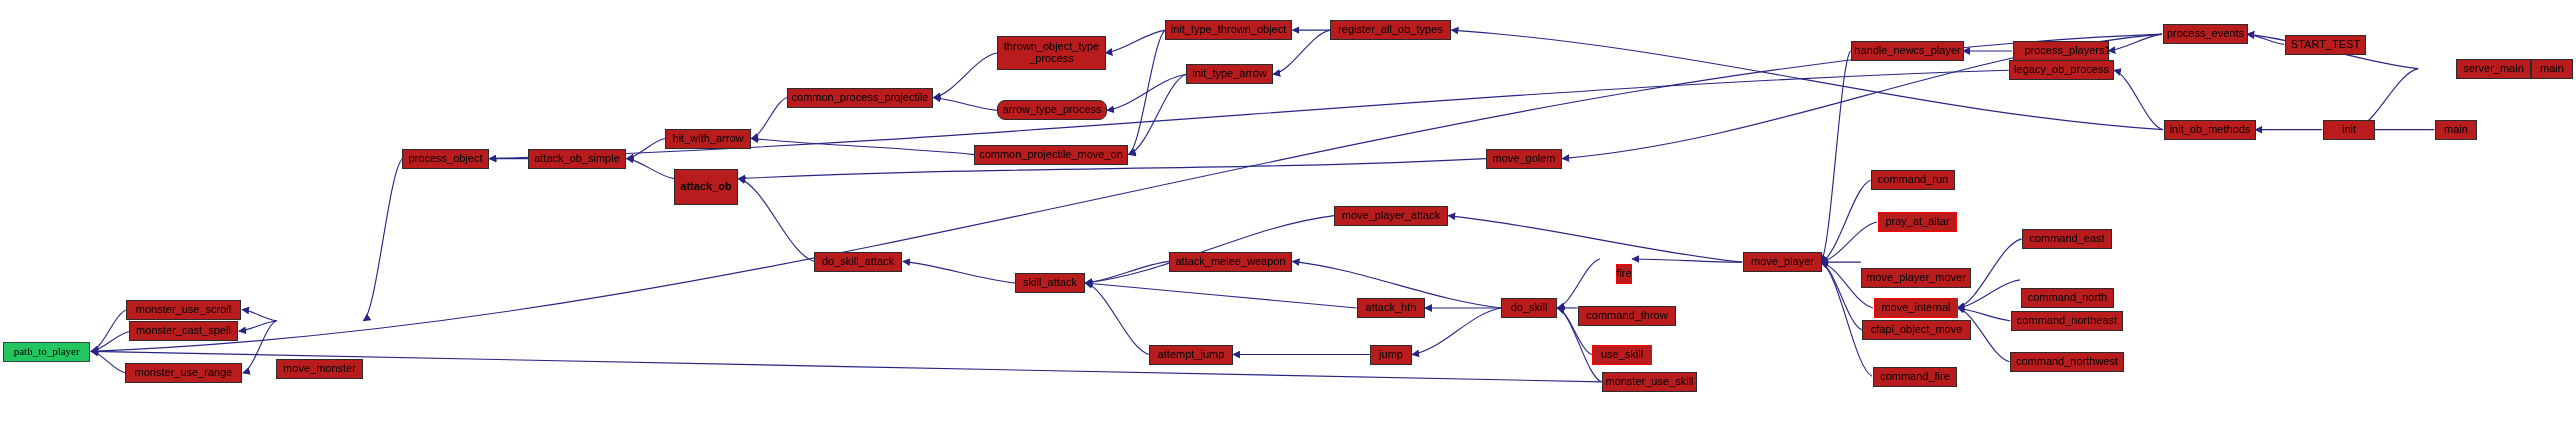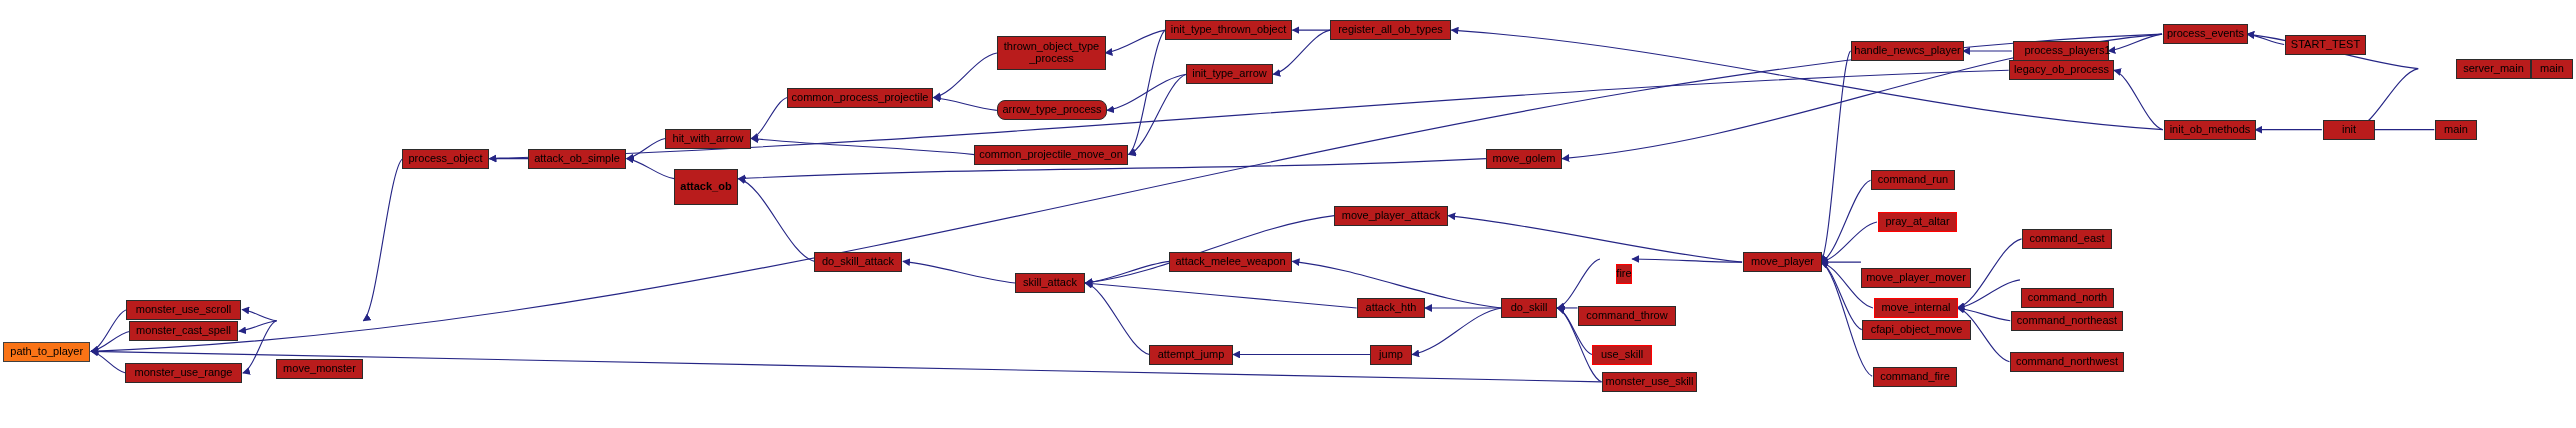--- a/index.html
+++ b/index.html
@@ -4,21 +4,21 @@
 <style>
   html,body{margin:0;padding:0;background:#ffffff;}
   body{font-family:"Liberation Sans", sans-serif;}
   #callgraph{position:relative;width:2576px;height:428px;background:#ffffff;overflow:hidden;}
   #edges{position:absolute;left:0;top:0;width:2576px;height:428px;}
   .node{position:absolute;box-sizing:border-box;border:0.8px solid #2b2b2b;background:#b91c1c;
         display:flex;align-items:center;justify-content:center;text-align:center;
         font-family:"Liberation Sans", sans-serif;font-size:11px;color:#000000;
         line-height:1.08;white-space:pre-line;z-index:5;}
   .node.red{border-color:#ff0000;}
-  .node.current{background:#f97316;border-color:#404040;}
+  .node.current{background:#22c55e;border-color:#404040;font-family:Liberation Serif, serif;}
 </style>
 </head>
 <body>
 
 <div id="callgraph">
   <svg id="edges" viewBox="0 0 3205 533" xmlns="http://www.w3.org/2000/svg">
     <defs>
       <marker id="arrow" viewBox="0 0 10 10" refX="9" refY="5" markerWidth="7" markerHeight="7" orient="auto-start-reverse">
         <path d="M0,0 L10,5 L0,10 z" fill="#252585"></path>
       </marker>

